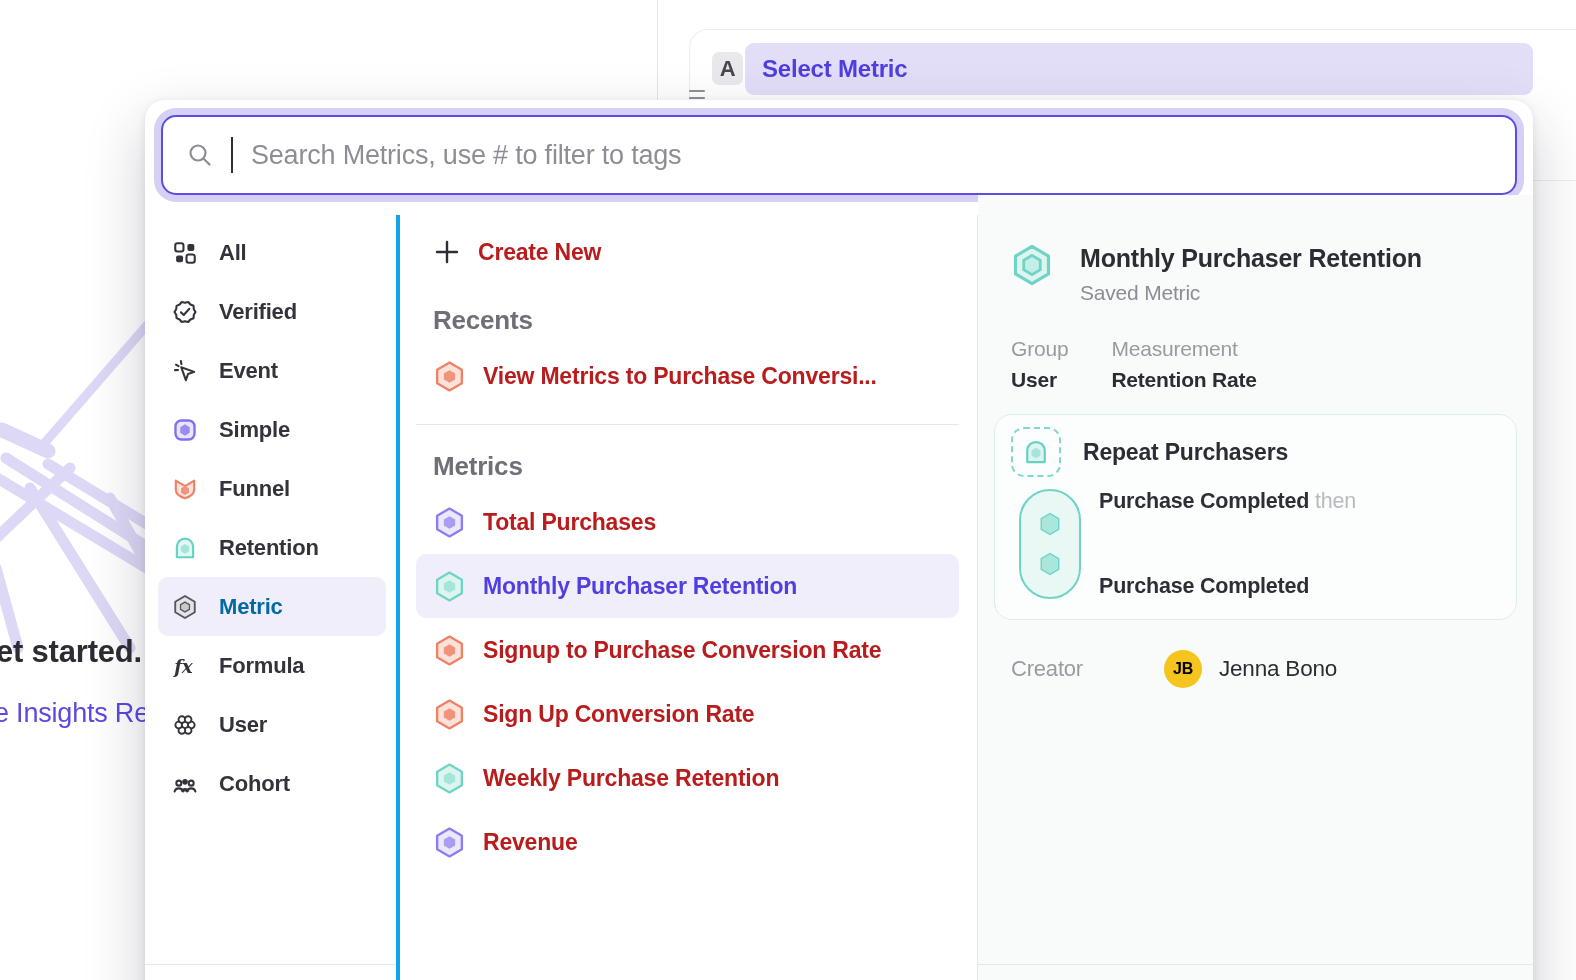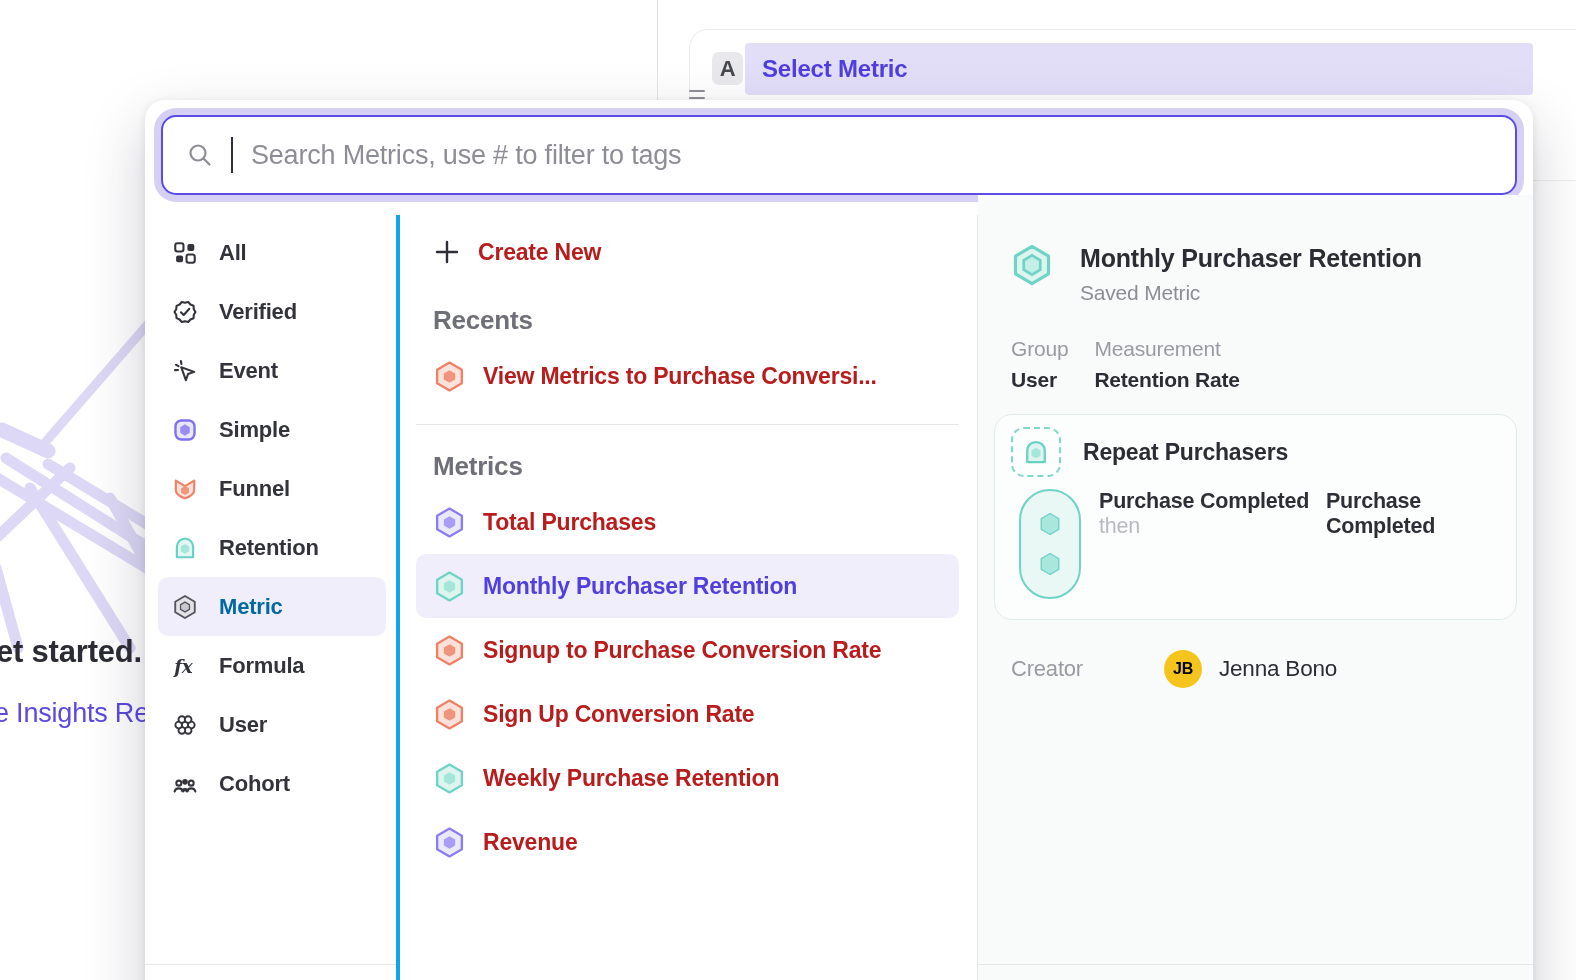--- a/index.html
+++ b/index.html
@@ -23,21 +23,21 @@
   }
   .drag-handle { position:absolute; left:-3px; top:57px; width:20px; height:22px; display:flex; flex-direction:column; justify-content:space-between; padding:3px 2px; }
   .drag-handle span { display:block; height:2.4px; background:#8f8f97; border-radius:2px; }
   .block-badge {
     position:absolute; left:22px; top:22px; width:31px; height:33px;
     background:#e9e9ed; border-radius:7px; color:#47474f;
     font-size:22px; font-weight:700; display:flex; align-items:center; justify-content:center;
   }
   .select-pill {
     position:absolute; left:55px; top:13px; right:43px; height:52px;
-    background:#e3def8; border-radius:4px; display:flex; align-items:center;
+    background:#e3def8; border-radius:9px; display:flex; align-items:center;
     padding-left:17px; color:#4f3fe0; font-size:24px; font-weight:700;
   }
 
   
   .modal {
     position:absolute; left:145px; top:100px; width:1388px; height:939px;
     background:#fff; border-radius:20px;
     box-shadow:0 24px 60px rgba(30,30,60,.22), 0 2px 8px rgba(30,30,60,.10);
     display:flex; flex-direction:column; overflow:hidden;
   }
@@ -84,39 +84,39 @@
   .create-row { height:58px; font-weight:700; }
   .section-h { font-size:26px; font-weight:600; color:#6f6f78; padding:0 17px; margin:24px 0 8px; }
   .list-div { height:1px; background:#e7e7eb; margin:16px 0 2px; flex:none; }
 
   
   .detail { width:555px; flex:none; background:#f8fbfa; display:flex; flex-direction:column; padding:20px 16px 0; margin-top:-20px; }
   .detail-inner { padding-top:28px; display:flex; flex-direction:column; flex:1; }
   .d-head { display:flex; gap:26px; padding-left:16px; }
   .d-title { font-size:25px; font-weight:700; color:#2c2c34; line-height:1.2; }
   .d-sub { font-size:21px; color:#8d8d95; margin-top:8px; }
-  .d-meta { display:flex; gap:26px; padding-left:17px; margin-top:32px; }
+  .d-meta { display:flex; gap:43px; padding-left:17px; margin-top:32px; }
   .d-meta .lab { font-size:21px; color:#9a9aa2; }
   .d-meta .val { font-size:21px; font-weight:700; color:#2c2c34; margin-top:7px; }
   .d-card {
     margin-top:22px; border:1.5px solid #ddeee8; background:#fcfefd;
     border-radius:18px; padding:12px 16px 20px;
   }
   .d-card-head { display:flex; align-items:center; gap:22px; }
   .dashed-box {
     width:50px; height:50px; flex:none; border:2px dashed #7fd9ca; border-radius:13px;
     display:flex; align-items:center; justify-content:center;
   }
   .d-card-title { font-size:23px; font-weight:700; color:#2c2c34; }
   .d-card-body { display:flex; gap:18px; margin-top:12px; padding-left:8px; }
   .capsule {
     width:62px; height:110px; flex:none; border:2px solid #6fd4c6; border-radius:34px;
     background:#e9f8f4; display:flex; flex-direction:column; align-items:center; justify-content:center; gap:12px;
   }
-  .steps { display:flex; flex-direction:row; justify-content:flex-start; gap:14px; }
+  .steps { display:flex; flex-direction:column; justify-content:space-between; gap:14px; }
   .step { font-size:21.5px; font-weight:600; color:#2e2e36; }
   .step .then { color:#b9b9c0; font-weight:400; }
   .creator-row { display:flex; align-items:center; margin-top:30px; padding-left:17px; }
   .creator-lab { font-size:22px; color:#9a9aa2; width:153px; flex:none; }
   .avatar {
     width:38px; height:38px; border-radius:50%; background:#f5c51d; color:#000000;
     font-size:16px; font-weight:700; display:flex; align-items:center; justify-content:center; flex:none;
   }
   .creator-name { font-size:22.5px; color:#2c2c34; margin-left:17px; }
   .d-footer {

